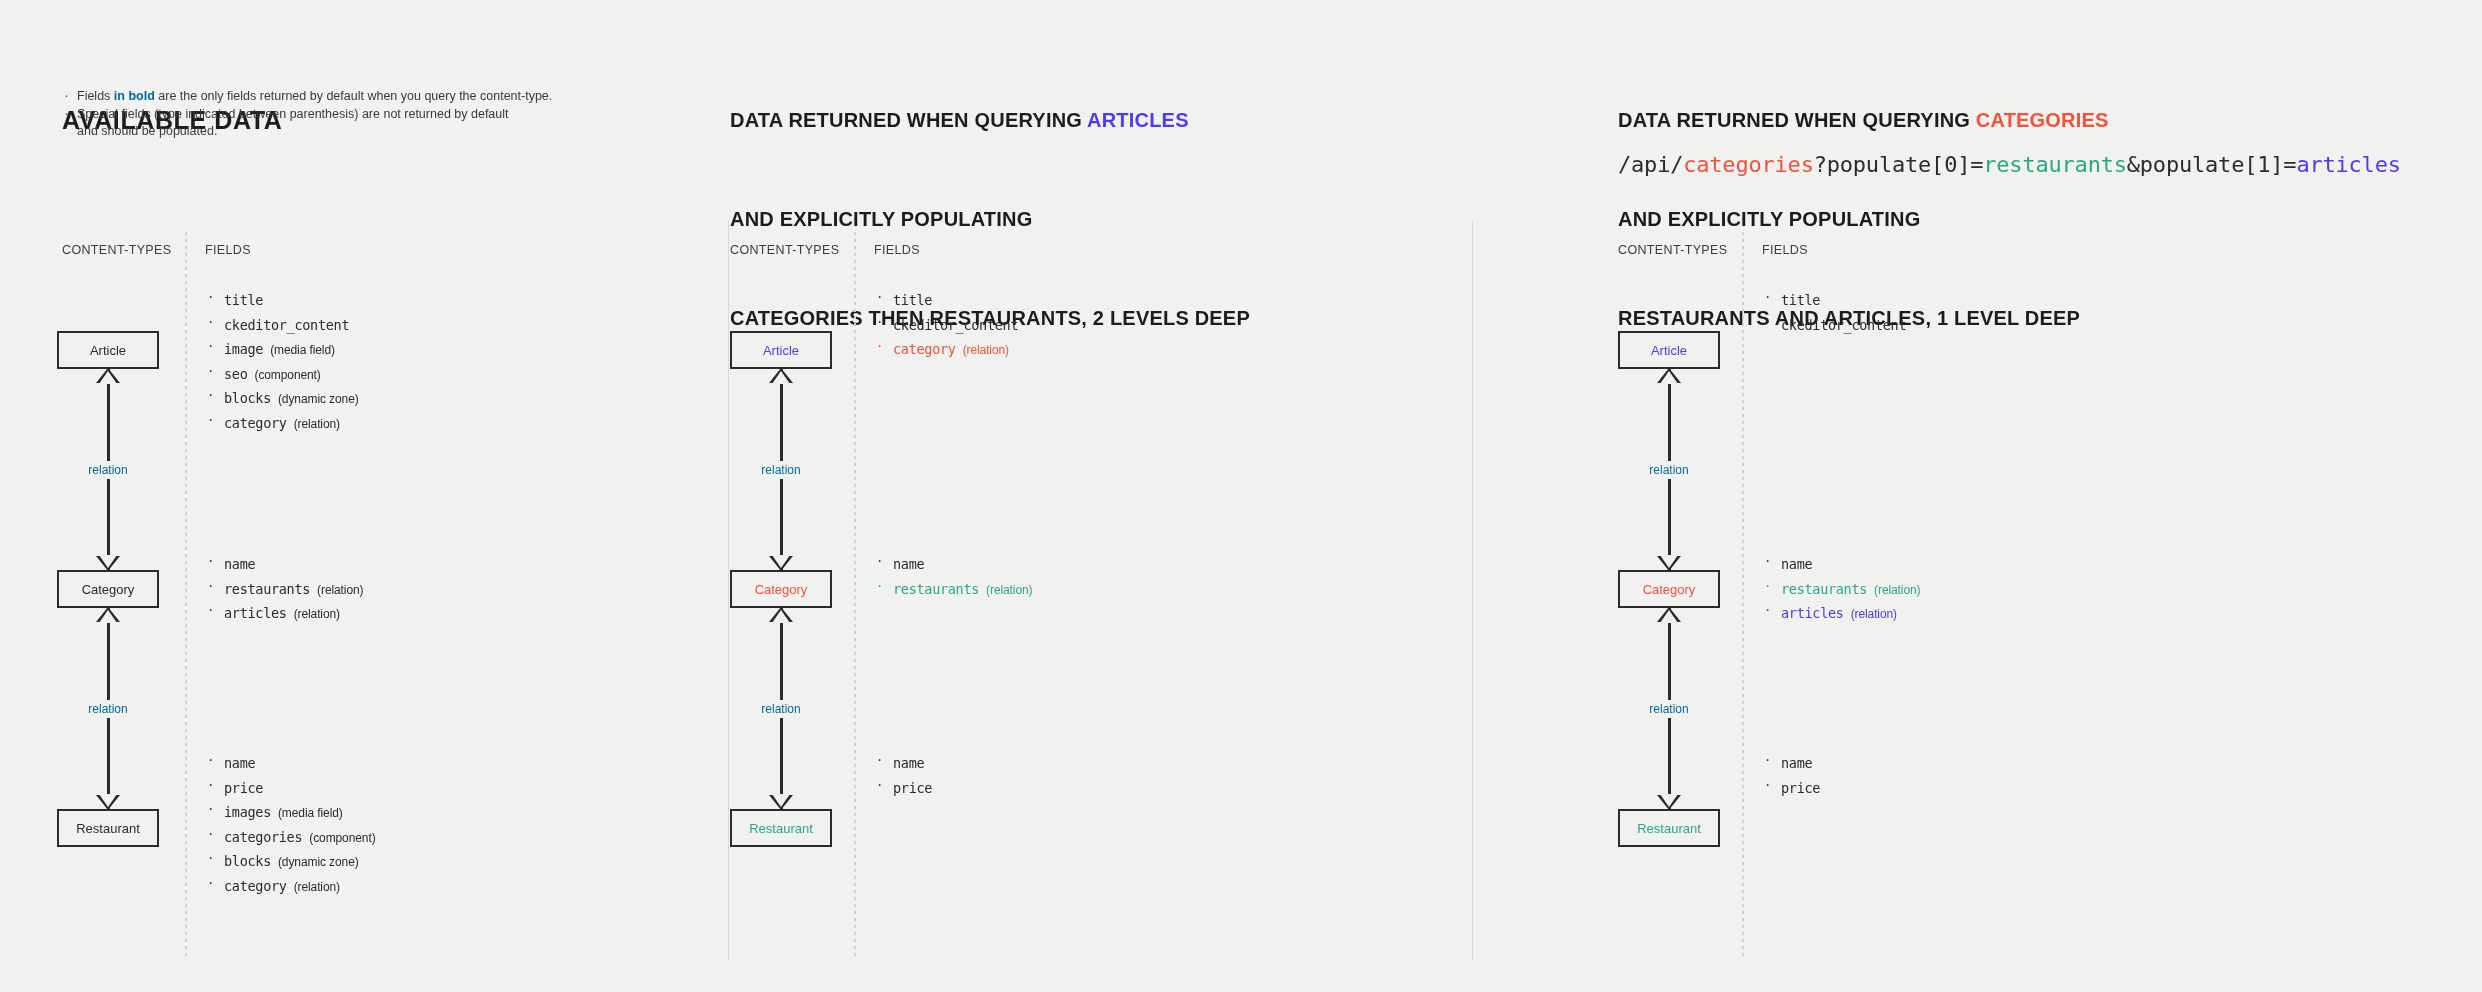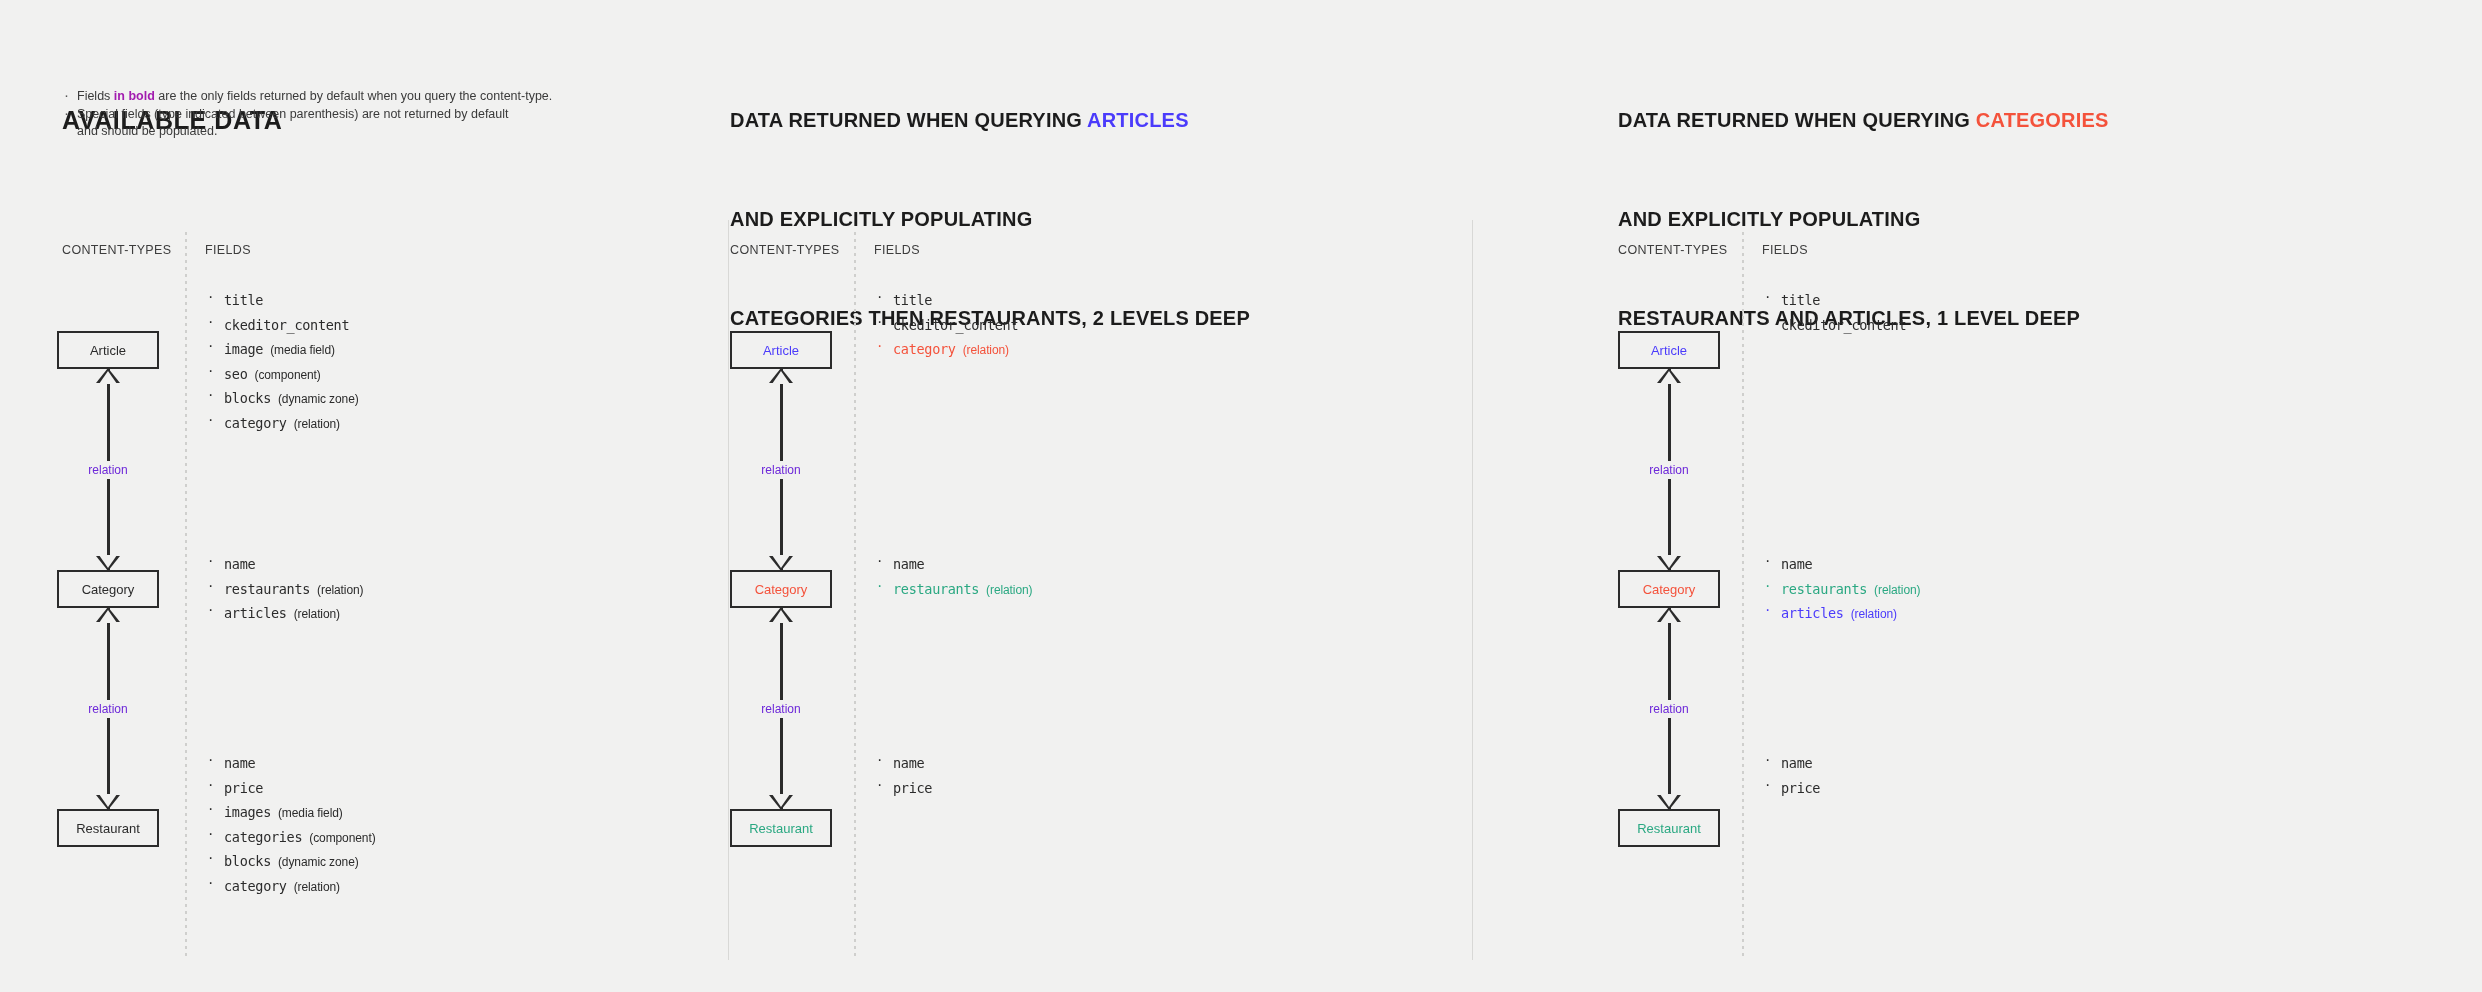--- a/index.html
+++ b/index.html
@@ -74,21 +74,21 @@
     max-width: 560px;
   }
   .notes .note:before {
     content: "\00B7";
     position: absolute;
     left: 2px;
     top: -2px;
     font-size: 15px;
     color: #555;
   }
-  .notes b { font-weight: bold; color: #a21caf; }
+  .notes b { font-weight: bold; color: #0369a1; }
 
   
   .api-url {
     position: absolute;
     font-family: "DejaVu Sans Mono", "Liberation Mono", monospace;
     font-size: 22px;
     letter-spacing: -0.2px;
     color: #2b2b2b;
     white-space: pre;
   }
@@ -177,21 +177,21 @@
     border-top: 13px solid #f1f1f0;
   }
   .connector .rel-label {
     position: absolute;
     left: 50%;
     top: 50%;
     transform: translate(-50%, -50%);
     background: #f1f1f0;
     padding: 2px 4px;
     font-size: 12px;
-    color: #6d28d9;
+    color: #0369a1;
     white-space: nowrap;
   }
 
   
   .field-group {
     position: absolute;
     white-space: nowrap;
   }
   .field-row {
     position: relative;
@@ -352,20 +352,21 @@
   </div>
 
   <div class="panel" id="panel-categories">
 
     <div class="panel-title" id="title-categories" style="left:118px;">
       <span class="title-line"><span>DATA RETURNED WHEN QUERYING </span><span class="accent-red">CATEGORIES</span></span>
       <span class="title-line">AND EXPLICITLY POPULATING</span>
       <span class="title-line">RESTAURANTS AND ARTICLES, 1 LEVEL DEEP</span>
     </div>
 
+    <div class="api-url" id="url-categories" style="left:118px;"><span class="c-default">/api/</span><span class="c-red">categories</span><span class="c-default">?populate[0]=</span><span class="c-teal">restaurants</span><span class="c-default">&amp;populate[1]=</span><span class="c-blue">articles</span></div>
 
     <div class="col-label" style="left:118px; top:243px;">CONTENT-TYPES</div>
     <div class="col-label" style="left:262px; top:243px;">FIELDS</div>
 
     <div class="dotted-divider" style="left:242px;"></div>
 
     <div class="entity-box c-blue" style="left:118px; top:331px;">
       <span>Article</span>
     </div>
     <div class="entity-box c-red" style="left:118px; top:570px;">

